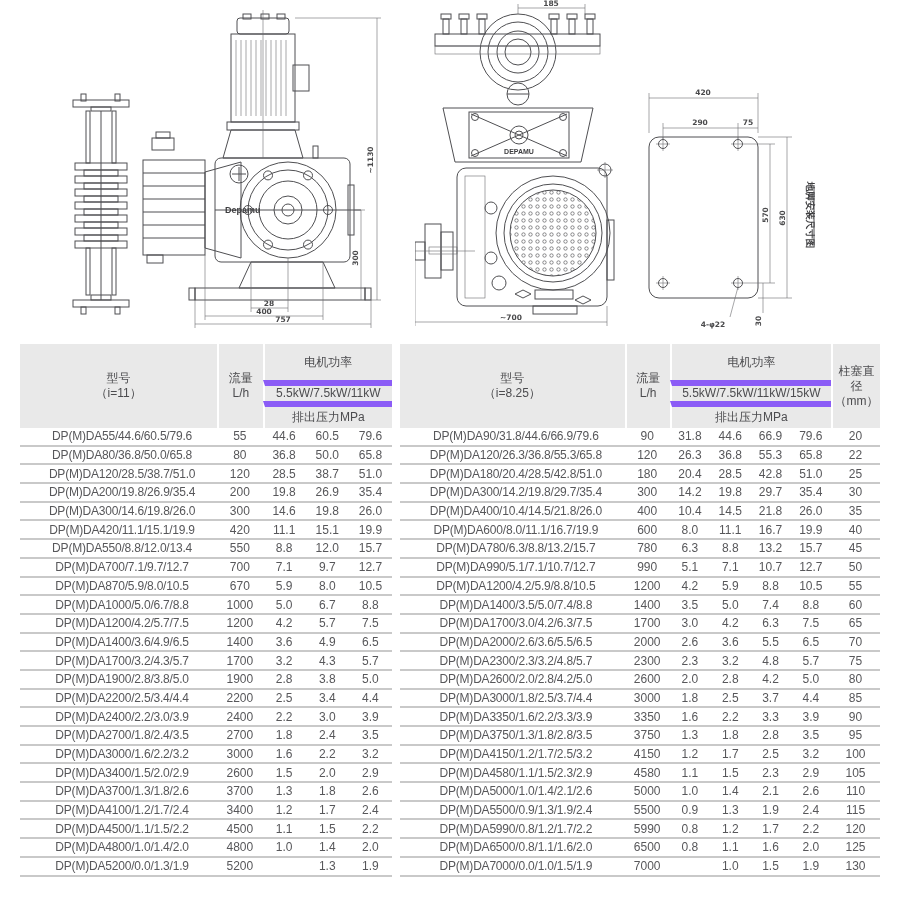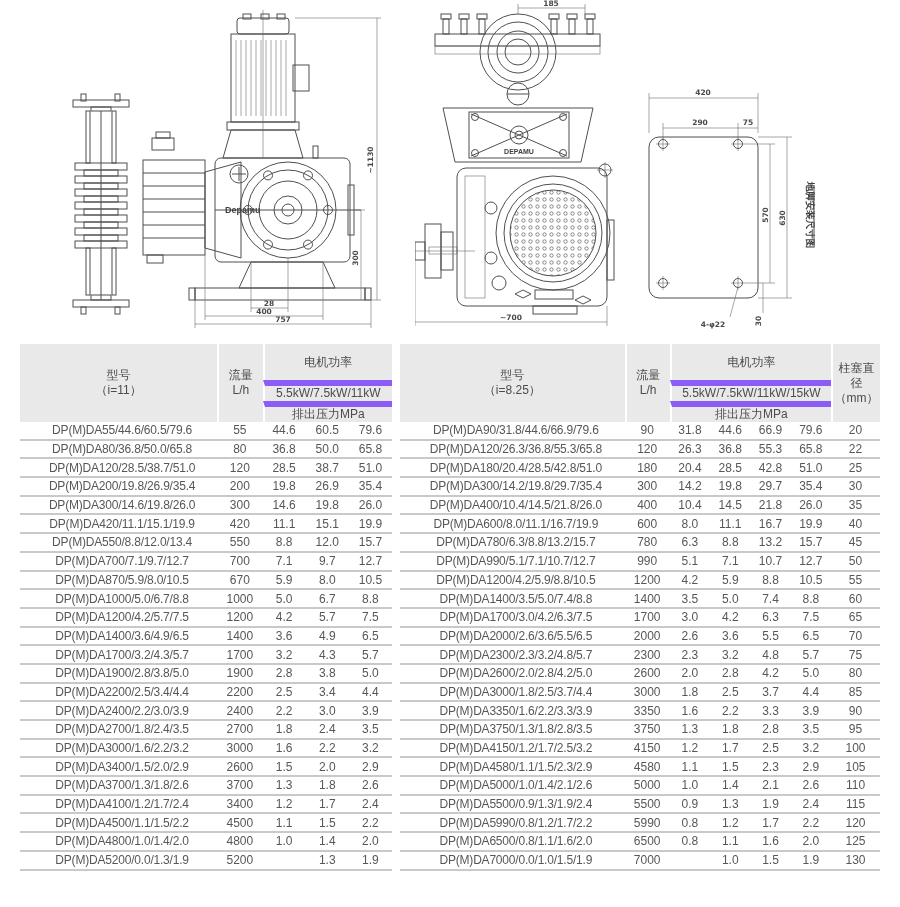--- a/index.html
+++ b/index.html
@@ -21,21 +21,21 @@
   .spec-table.left  { width:372px; }
   .spec-table.right { width:480px; }
   .spec-table thead th {
     background:#e9e9e9; font-weight:normal; color:#4c4c4f;
     font-size:12px; line-height:1.25; vertical-align:middle; padding:0;
   }
   th.sepL { border-left:2px solid #fff; }
   th.sepT { border-top:6px solid #8b5cf6; }
   tr.h1 th { height:36px; }
   tr.h2 th { height:21px; }
-  tr.h3 th { height:21px; }
+  tr.h3 th { height:27px; }
   .spec-table tbody td {
     height:18.7px; border-bottom:2px solid #c9c9c9;
     font-size:12px; color:#57575a; text-align:center; padding:0;
     white-space:nowrap; overflow:hidden;
   }
   .spec-table tbody td.model { text-align:center; padding-left:7px; font-size:12px; letter-spacing:-0.2px; }
 </style>
 </head>
 <body>
 

